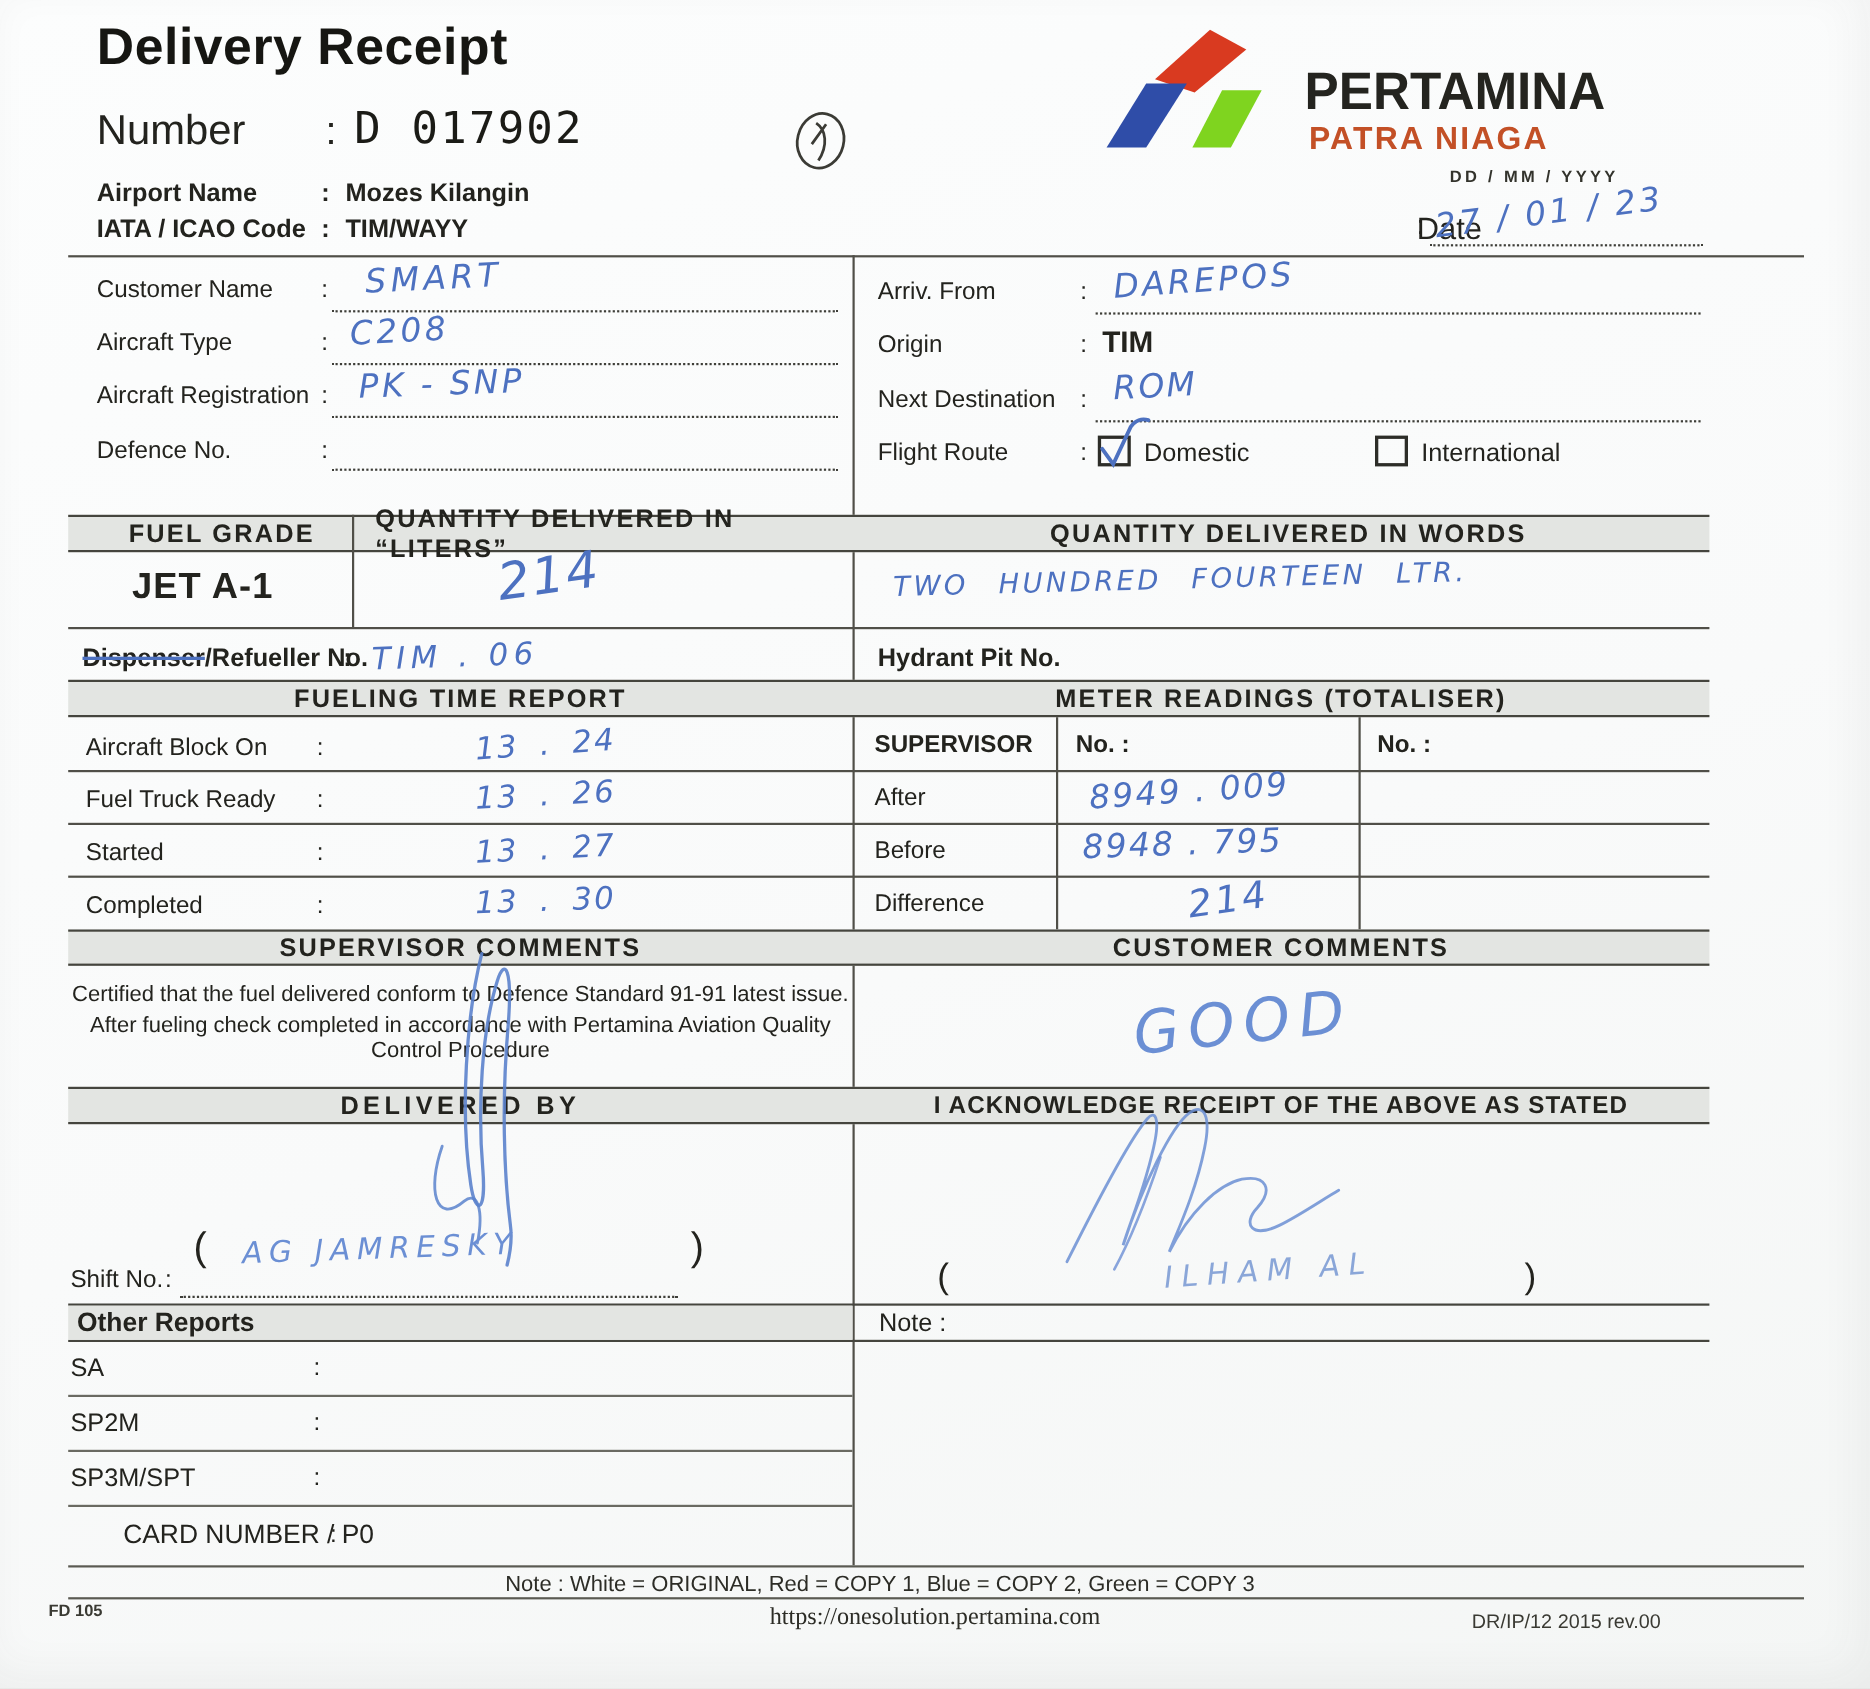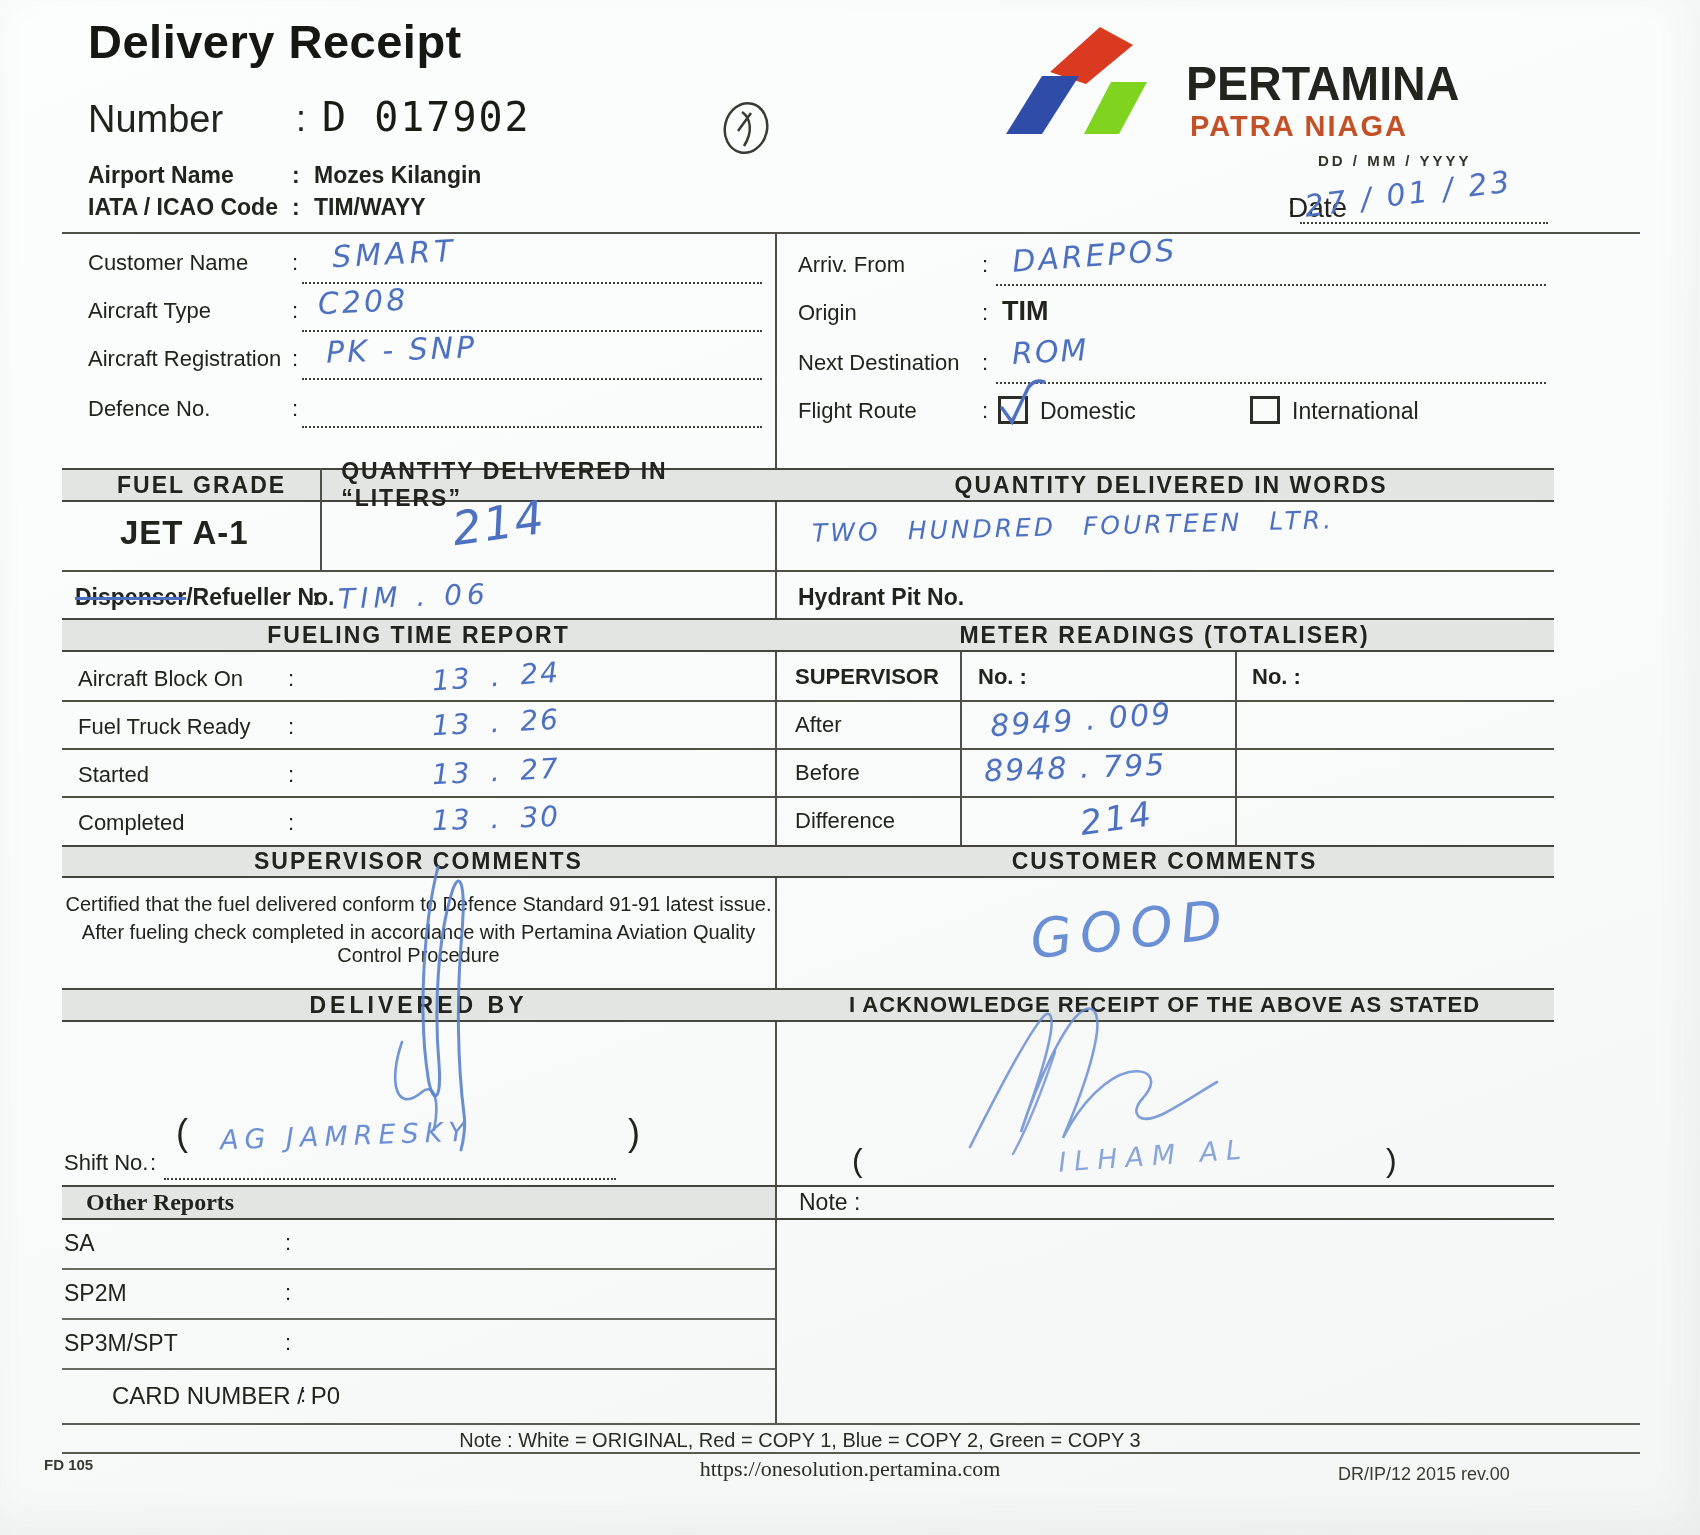--- a/index.html
+++ b/index.html
@@ -199,21 +199,21 @@
 
   <div class="lbl" style="left:64px;top:1150px;">Shift No.</div>
   <div class="lbl" style="left:150px;top:1150px;">:</div>
   <div class="dots" style="left:164px;top:1178px;width:452px;"></div>
 
   <div class="lbl" style="left:852px;top:1142px;font-size:32px;">(</div>
   <div class="hw" style="left:1058px;top:1140px;font-size:27px;letter-spacing:8px;transform:rotate(-4deg);color:#8aa6d8;">ILHAM  AL</div>
   <div class="lbl" style="left:1386px;top:1142px;font-size:32px;">)</div>
 
   <div class="bar" style="top:1185px;height:35px;background:transparent;">
-    <div class="cell" style="width:713px;background:#e3e5e2;justify-content:flex-start;padding-left:24px;font-size:24px;letter-spacing:0;font-family:Liberation Serif, serif;">Other Reports</div>
+    <div class="cell" style="width:713px;background:#e3e5e2;justify-content:flex-start;padding-left:8px;font-size:24px;letter-spacing:0;">Other Reports</div>
     <div class="cell" style="width:779px;justify-content:flex-start;padding-left:24px;font-weight:normal;letter-spacing:0;font-size:23px;">Note :</div>
   </div>
 
   <div class="lbl" style="left:64px;top:1230px;font-size:23px;">SA</div>
   <div class="lbl" style="left:285px;top:1230px;">:</div>
   <div class="hline" style="left:62px;top:1268px;width:713px;background:#6a6a62;height:1.5px;"></div>
 
   <div class="lbl" style="left:64px;top:1280px;font-size:23px;">SP2M</div>
   <div class="lbl" style="left:285px;top:1280px;">:</div>
   <div class="hline" style="left:62px;top:1318px;width:713px;background:#6a6a62;height:1.5px;"></div>

